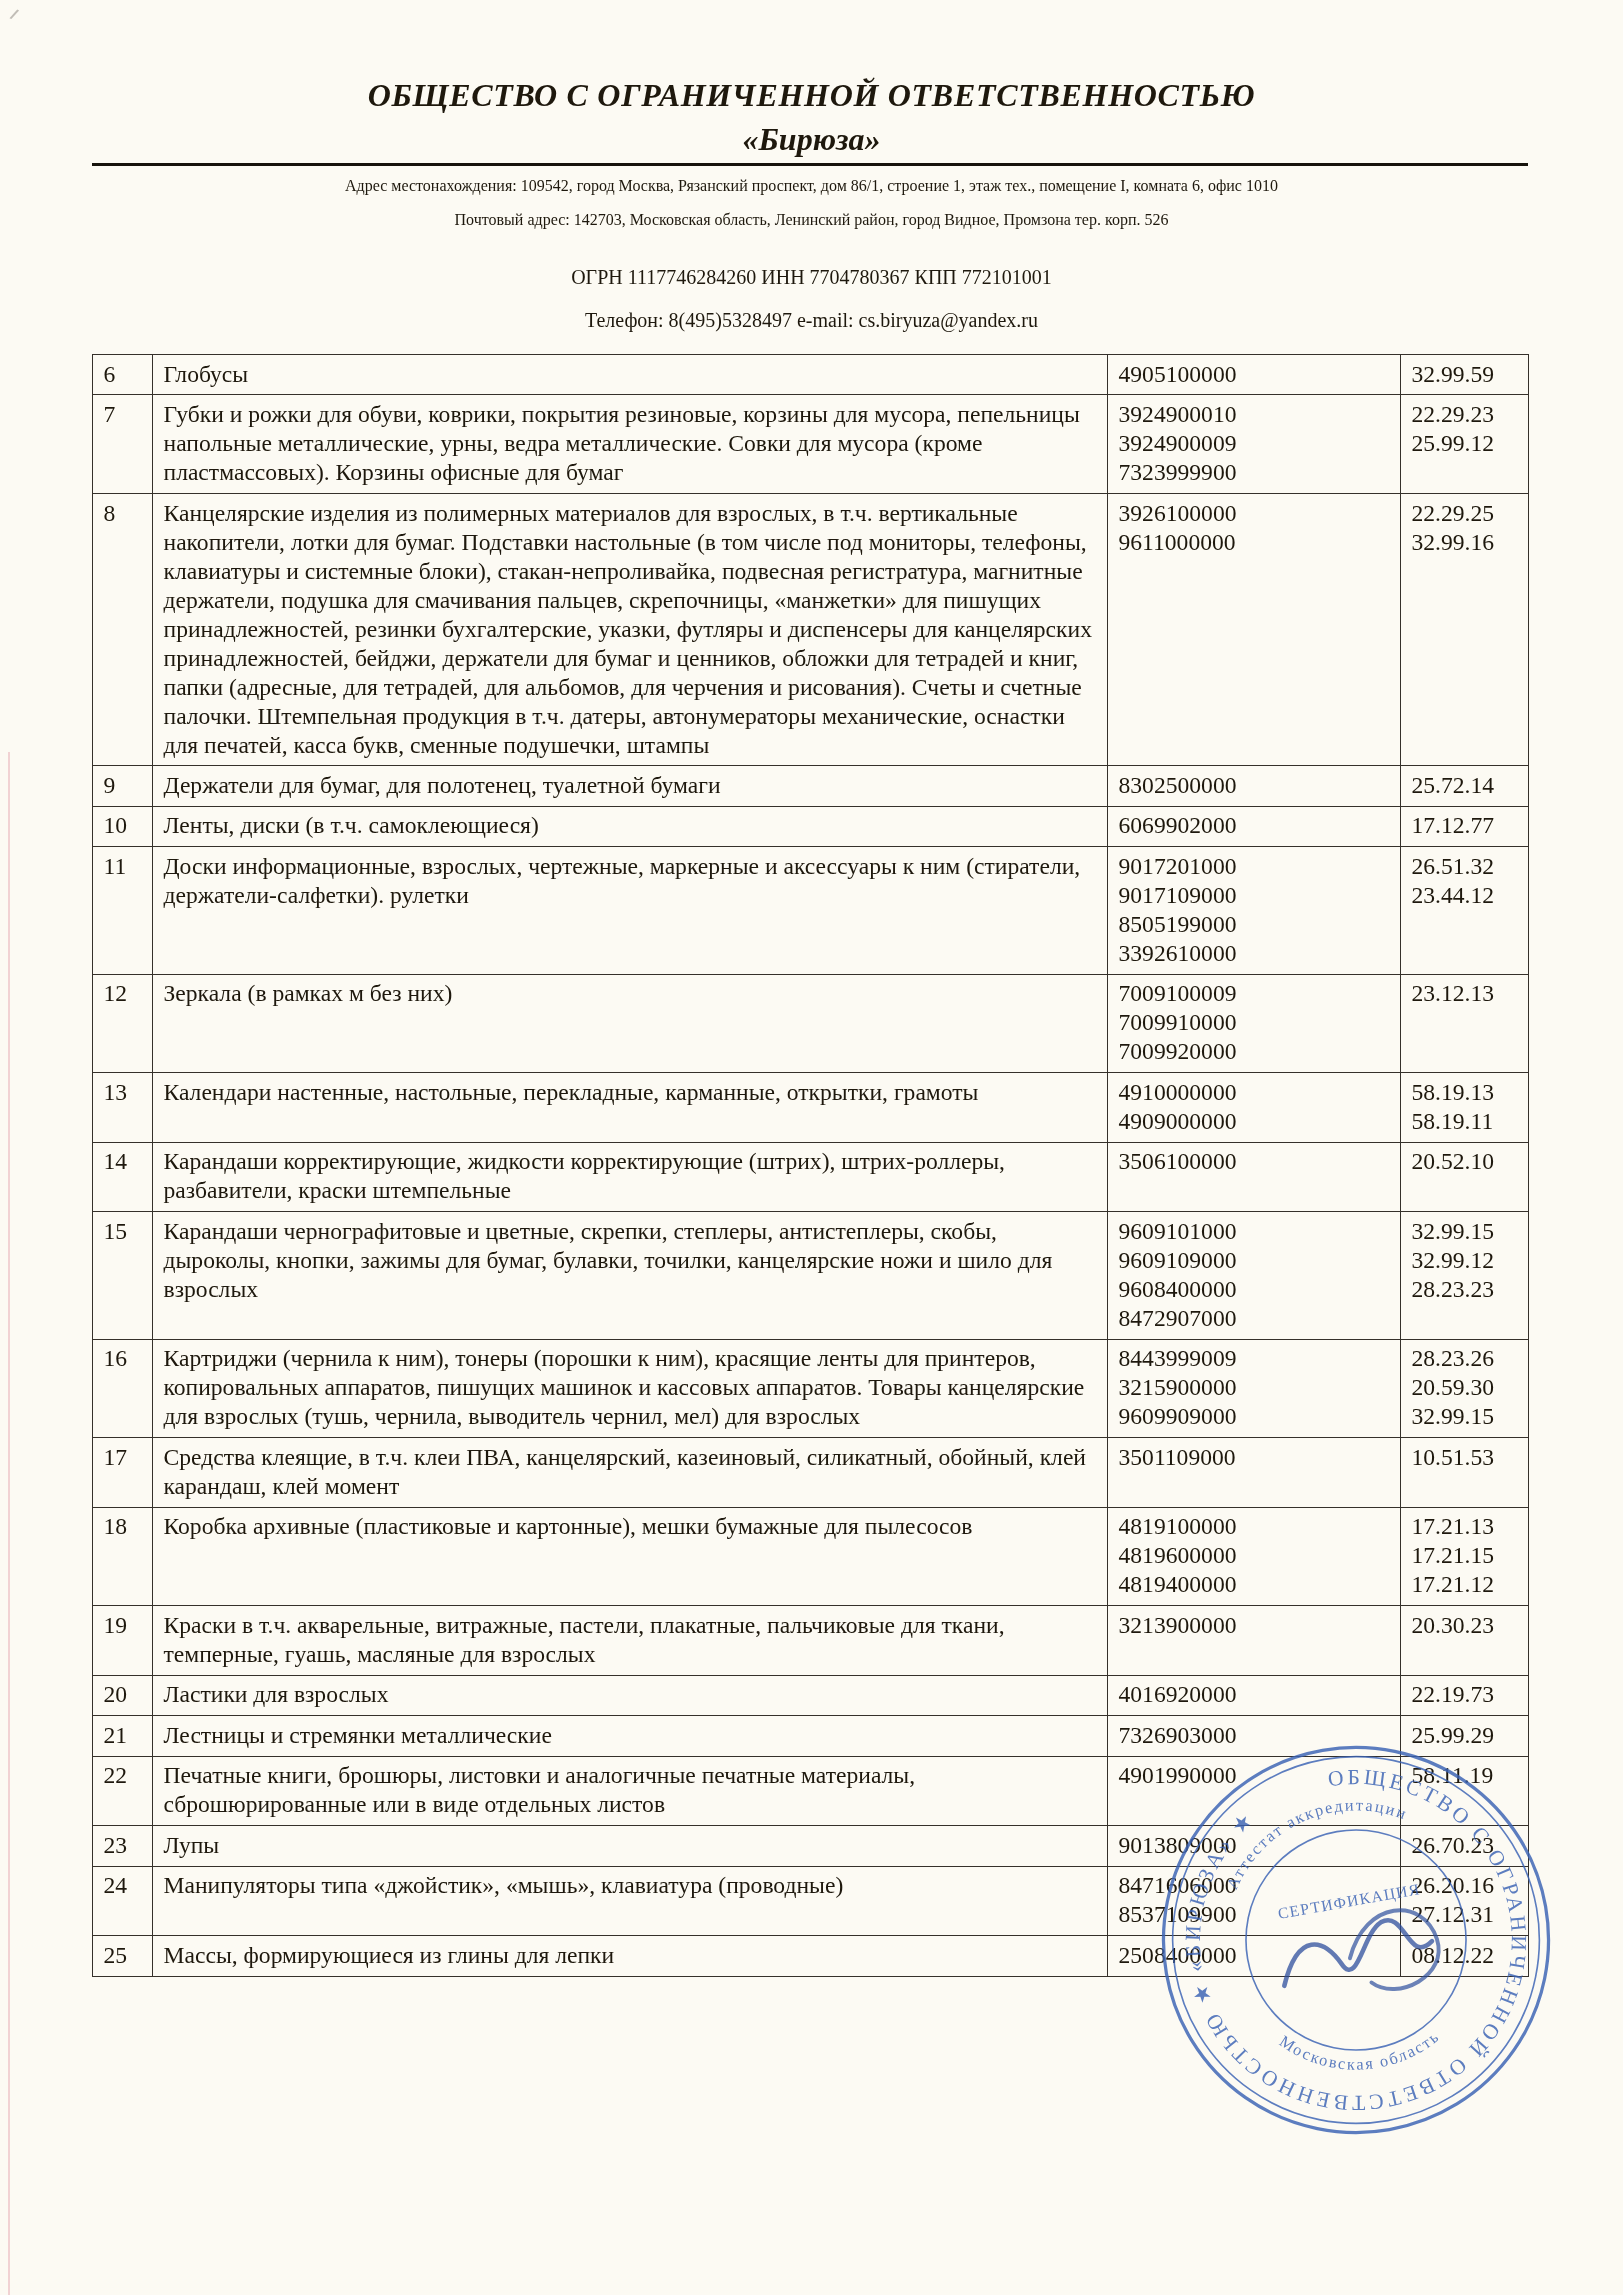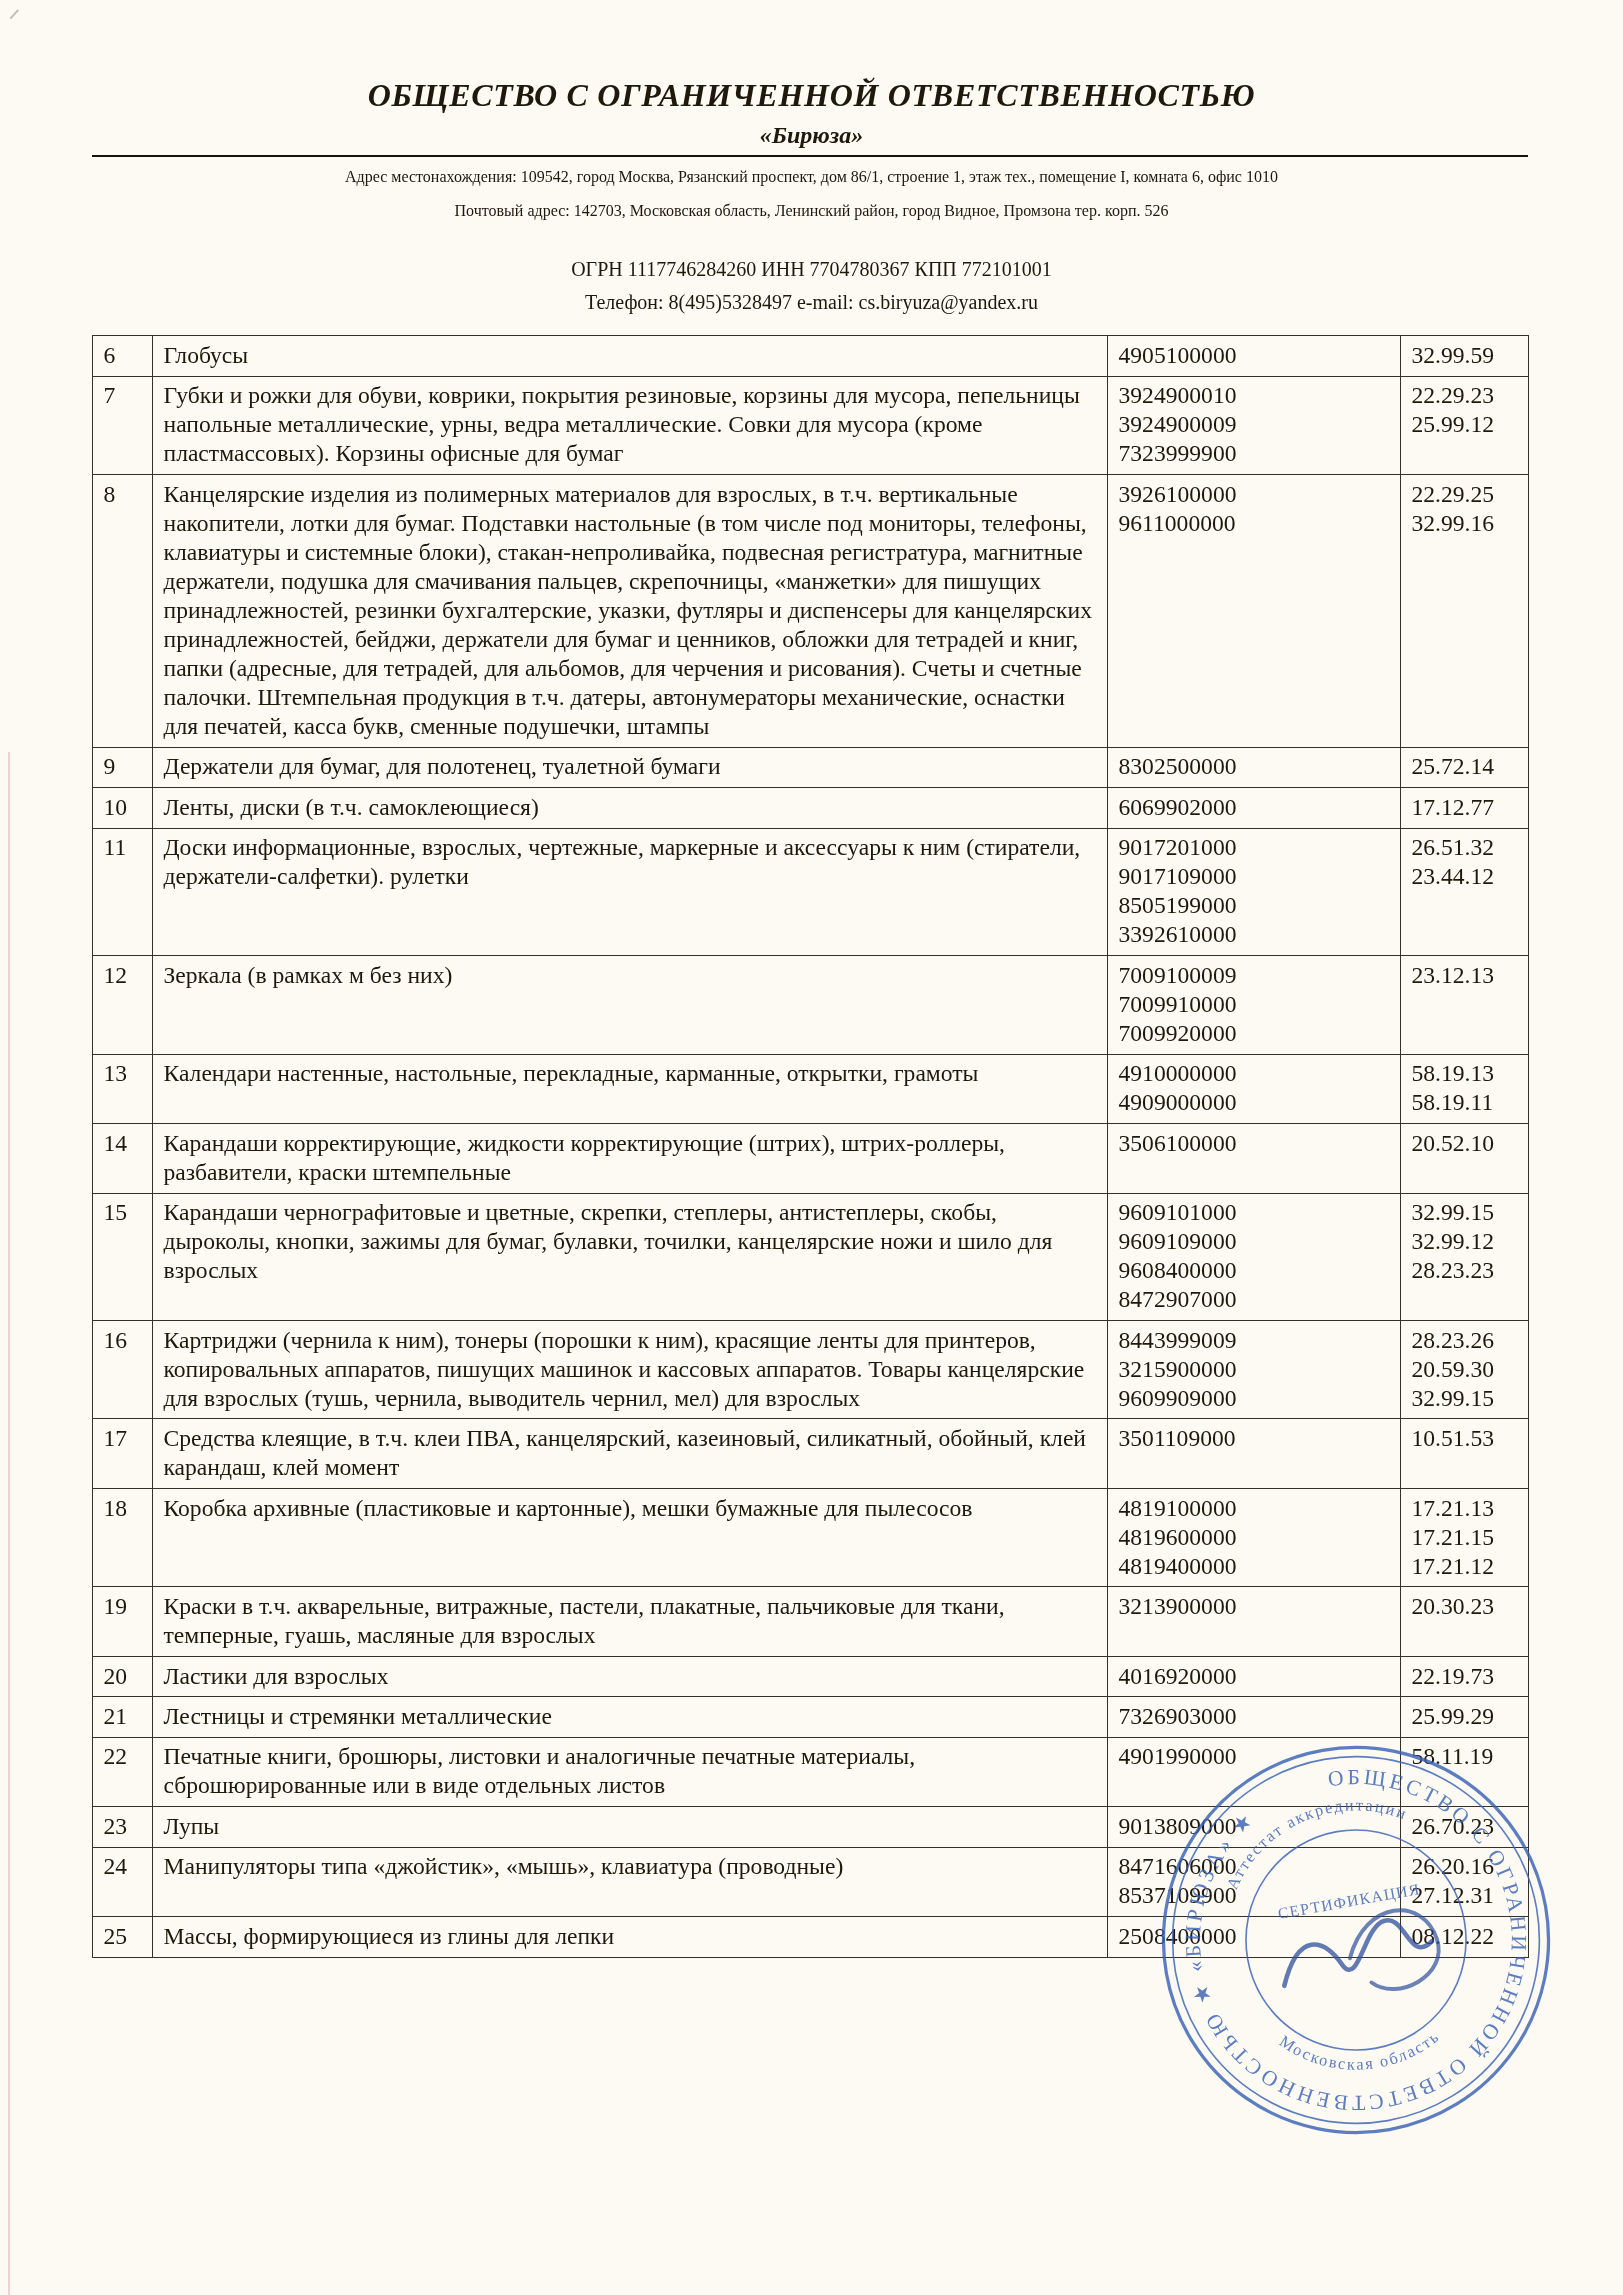--- a/index.html
+++ b/index.html
@@ -42,21 +42,21 @@
   .title-1 {
     margin: 0;
     font-size: 32px;
     font-weight: bold;
     font-style: italic;
     letter-spacing: 0.7px;
     line-height: 1.15;
   }
   .title-2 {
     margin: 7.9px 0 0 0;
-    font-size: 24px;
+    font-size: 32px;
     font-weight: bold;
     font-style: italic;
     line-height: 1.1;
   }
   .rule {
     width: 1436px;
     height: 2.6px;
     background: #17130c;
     margin: 6.5px 0 0 92px;
   }
@@ -69,21 +69,21 @@
   .addr-postal {
     margin-top: 12px;
     max-width: 1295px;
   }
   .reg {
     margin: 0 auto;
     font-size: 20px;
     line-height: 1.35;
   }
   .reg-numbers { margin-top: 34px; }
-  .contact { margin-top: 6px; }
+  .contact { margin-top: 16px; }
 
   table.items {
     border-collapse: collapse;
     table-layout: fixed;
     width: 1436px;
     margin: 19.6px 0 0 92px;
     font-size: 23.6px;
     line-height: 29px;
   }
   table.items td {

